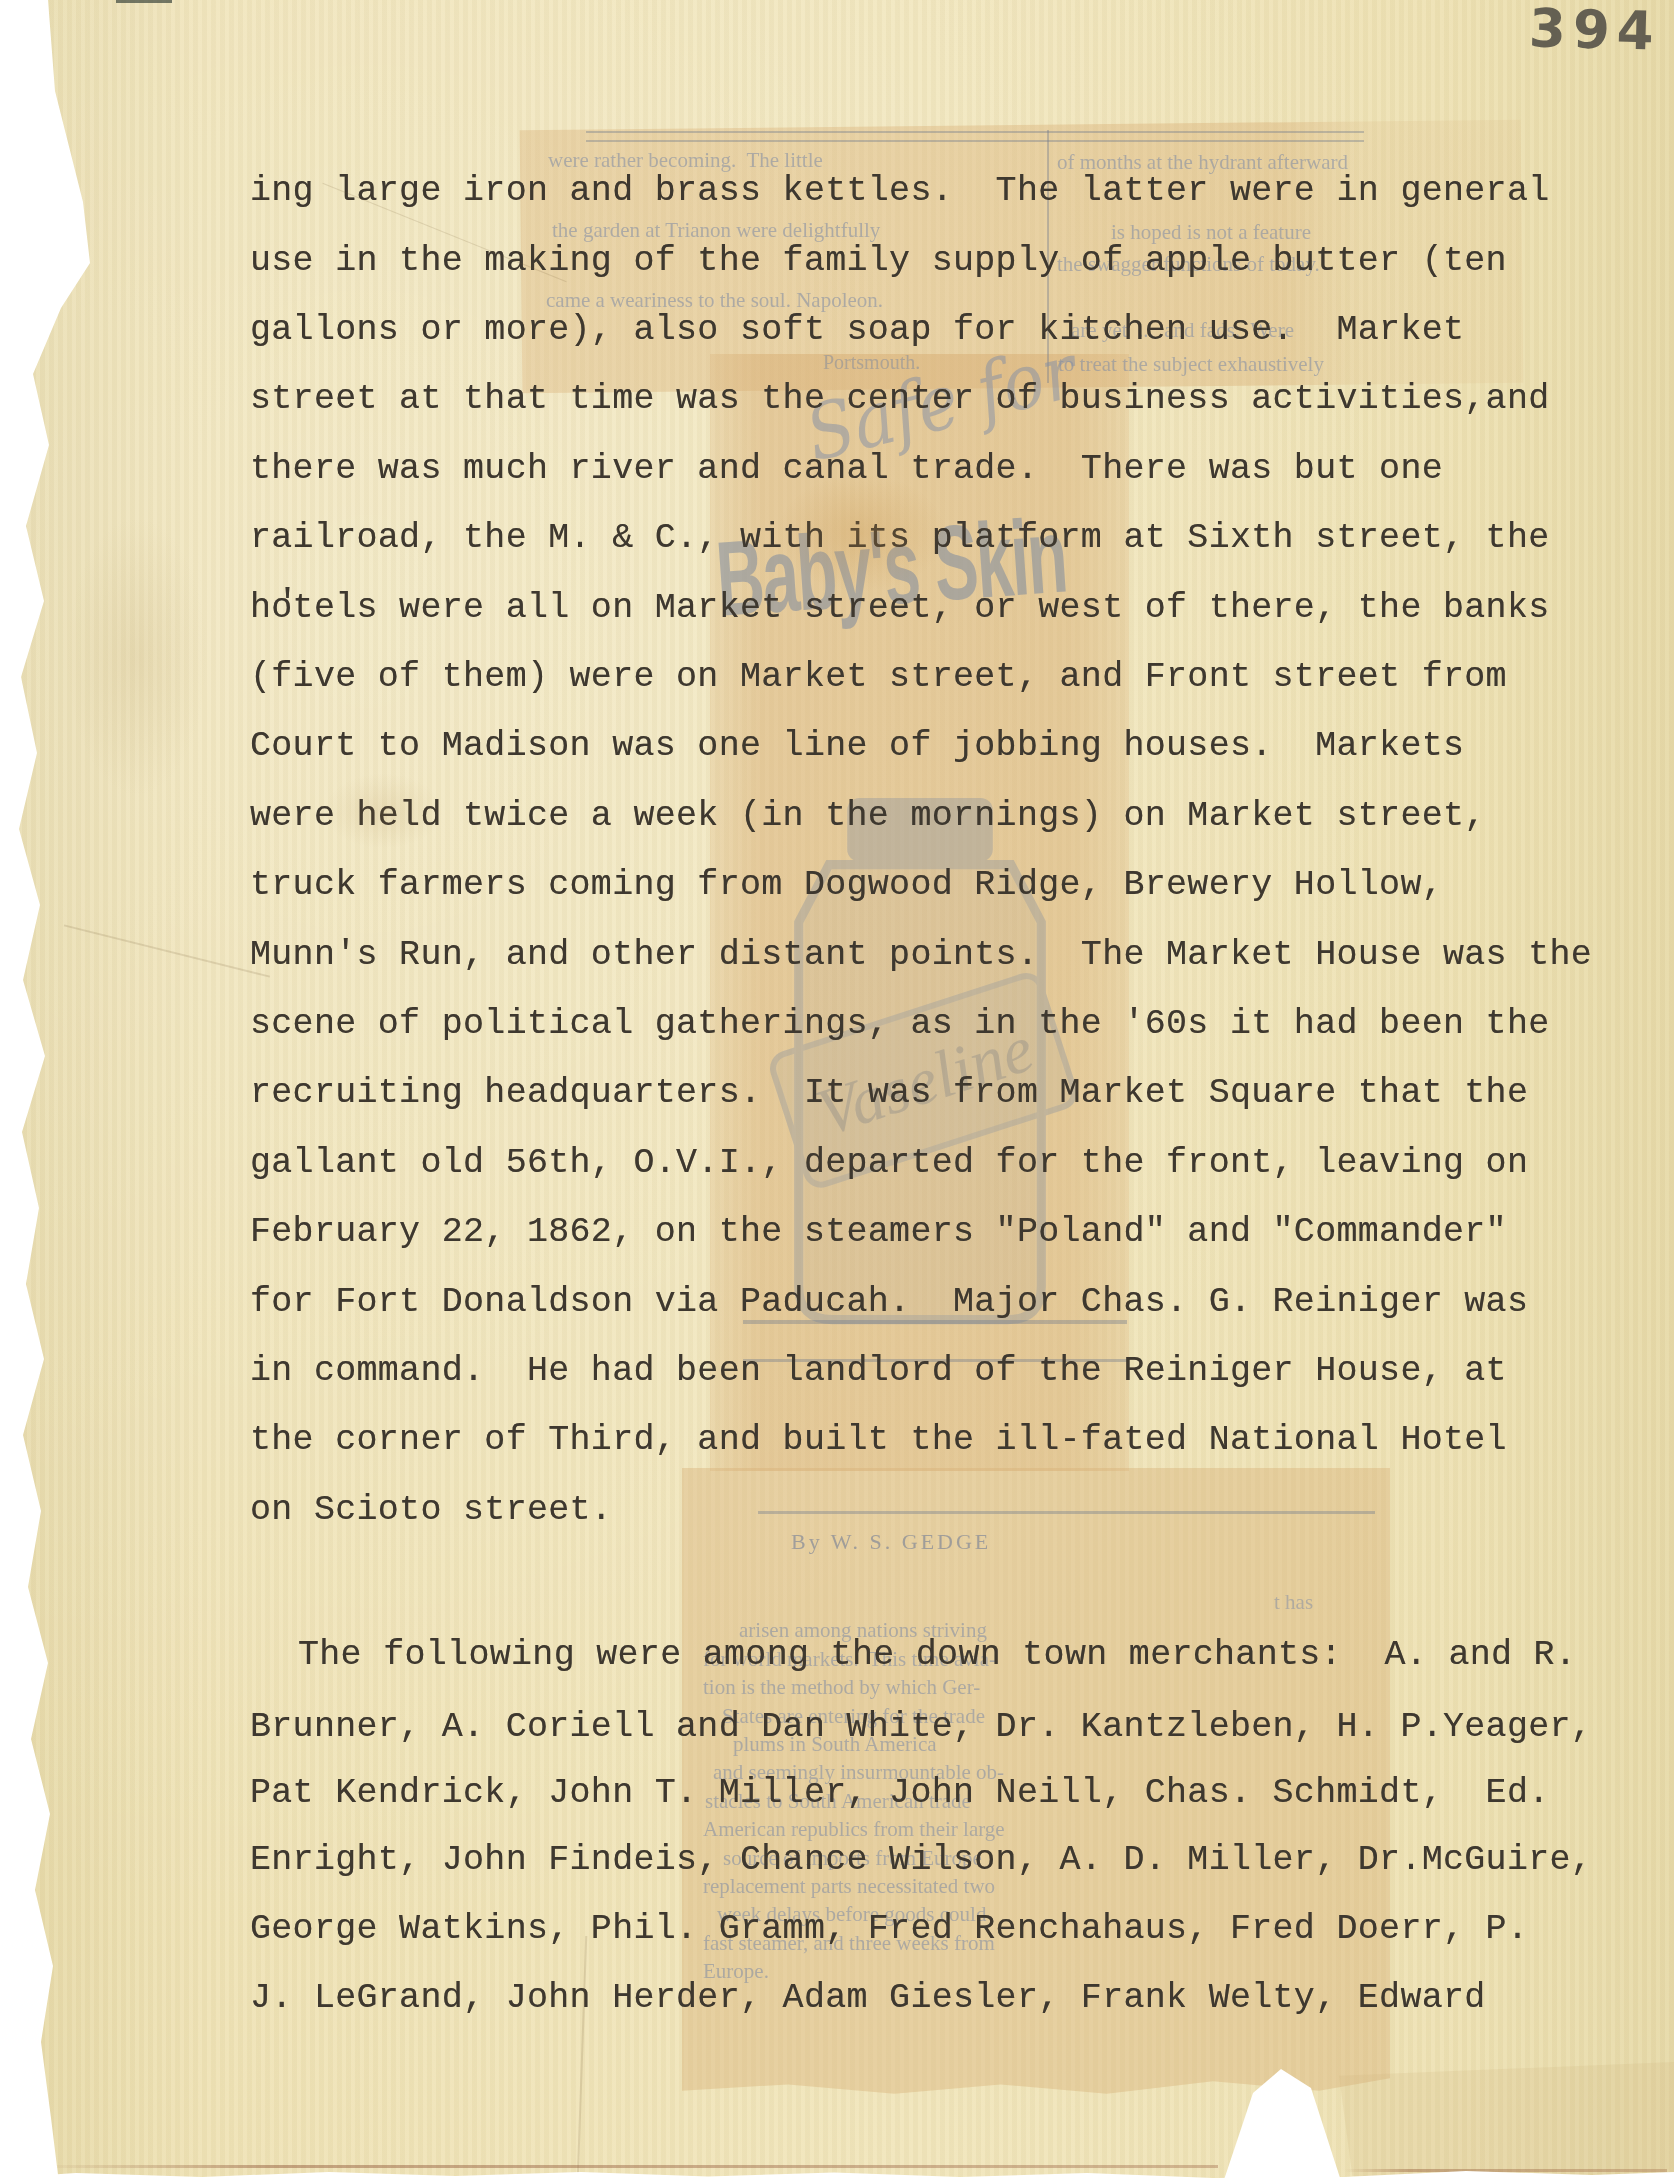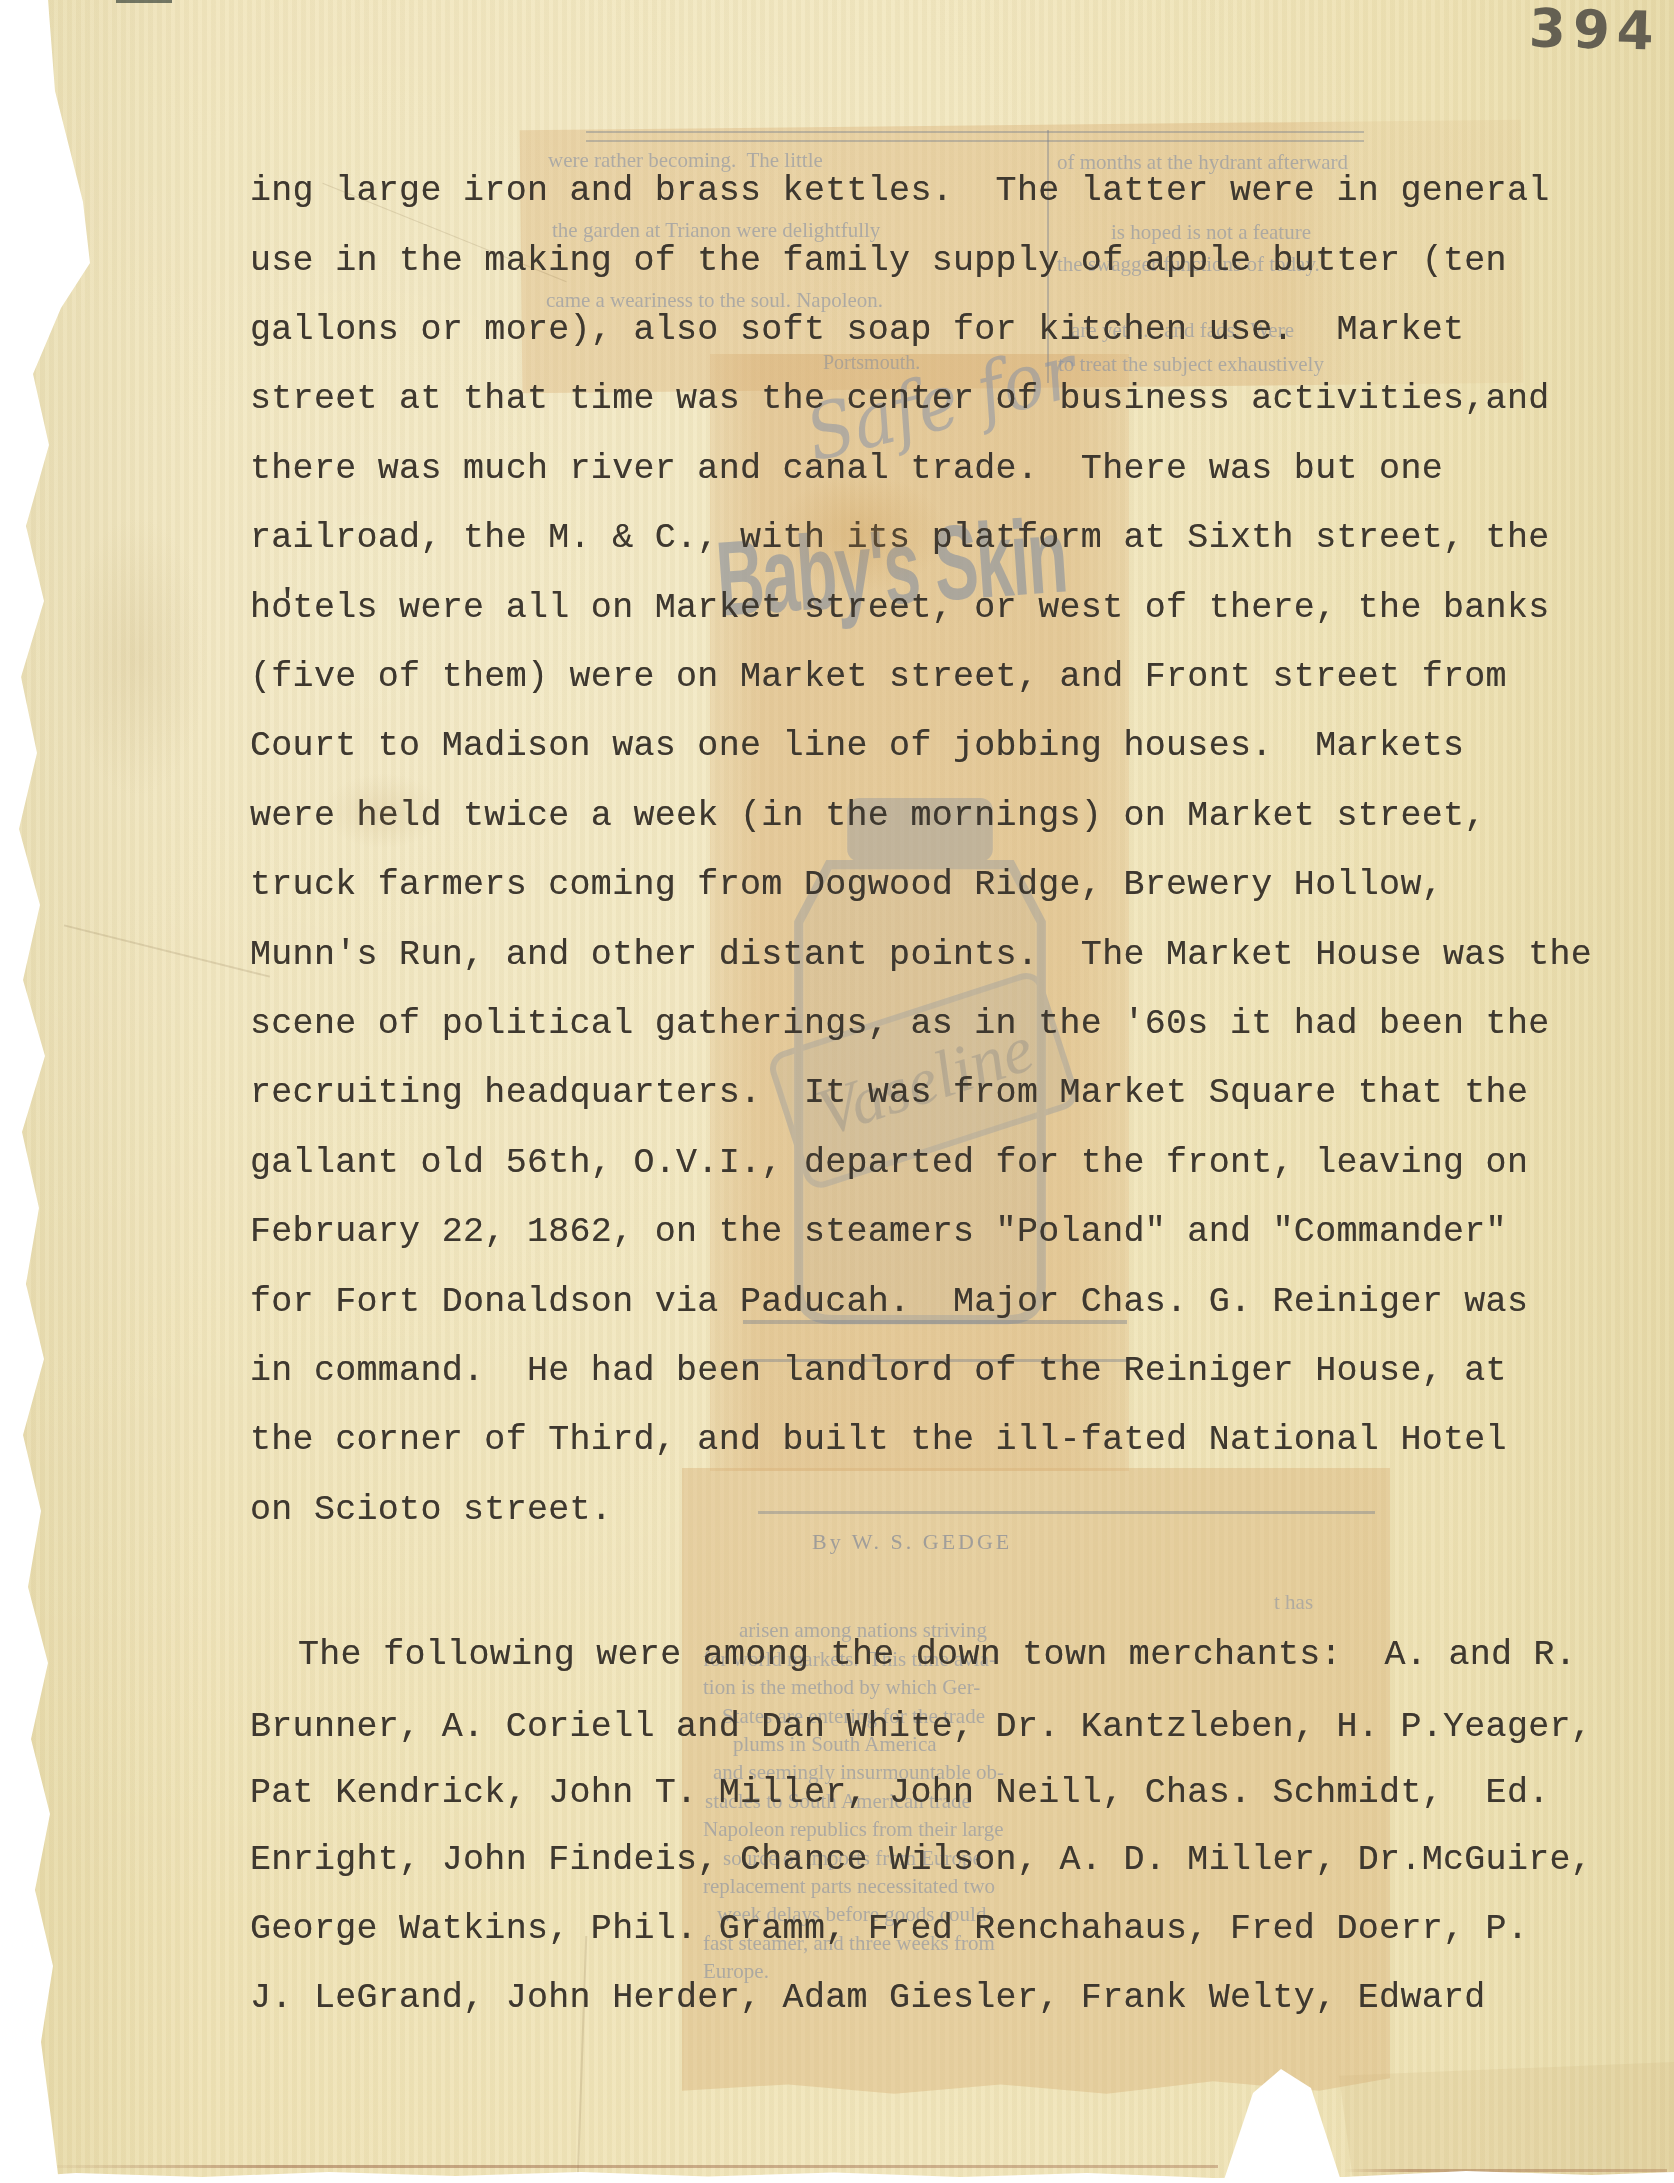--- a/index.html
+++ b/index.html
@@ -35,21 +35,21 @@
   .news{position:absolute;font:21px/1 "Liberation Serif","DejaVu Serif",serif;
         color:#7f8ba4;opacity:.55;white-space:pre;}
   .news-rule{position:absolute;background:rgba(110,120,140,.38);}
   .ad-script{position:absolute;left:799px;top:399px;font:italic 76px/1 "DejaVu Serif",serif;
         color:rgba(130,142,165,.50);transform:rotate(-14deg) scaleX(.9);transform-origin:left top;}
   .ad-headline{position:absolute;left:713px;top:526px;font:bold 106px/1 "Liberation Sans",sans-serif;
         color:rgba(125,138,158,.55);white-space:nowrap;letter-spacing:-3px;
         transform:rotate(-4deg) scaleX(.62);transform-origin:left top;}
   .jar{position:absolute;left:738px;top:753px;width:364px;height:657px;opacity:.32;}
   .byline{position:absolute;left:791px;top:1531px;font:22px/1 "Liberation Serif","DejaVu Serif",serif;
-        color:rgba(118,128,150,.62);letter-spacing:3px;margin-left:21px;}
+        color:rgba(118,128,150,.62);letter-spacing:3px;}
   .dateline{position:absolute;left:823px;top:352px;font:20px/1 "Liberation Serif",serif;
         color:rgba(125,135,156,.5);}
   .frag{position:absolute;font:21px/1 "Liberation Serif",serif;color:#7f8ba4;opacity:.5;}
 
   
   .pagenum{position:absolute;left:1529px;top:2.5px;font:bold 53px/1 "DejaVu Sans",sans-serif;
         color:#4e4b43;letter-spacing:7px;transform:rotate(1.5deg);opacity:.85;}
 
   
   .tear{position:absolute;background:#ffffff;}
@@ -119,21 +119,21 @@
     <div class="byline">By W. S. GEDGE</div>
     <div class="frag" style="left:1274px;top:1592px;">t has</div>
     <div>
         <div class="news" style="left: 739px; top: 1620px;">arisen among nations striving</div>
         <div class="news" style="left: 703px; top: 1649px;">for world markets.  This time avia-</div>
         <div class="news" style="left: 703px; top: 1677px;">tion is the method by which Ger-</div>
         <div class="news" style="left: 722px; top: 1706px;">States are entering for the trade</div>
         <div class="news" style="left: 733px; top: 1734px;">plums in South America</div>
         <div class="news" style="left: 713px; top: 1762px; text-align: center;">and seemingly insurmountable ob-</div>
         <div class="news" style="left: 705px; top: 1791px;">stacles to South American trade</div>
-        <div class="news" style="left: 703px; top: 1819px;">Napoleon republics from their large</div>
+        <div class="news" style="left: 703px; top: 1819px;">American republics from their large</div>
         <div class="news" style="left: 723px; top: 1848px;">source of imports from Europe</div>
         <div class="news" style="left: 703px; top: 1876px;">replacement parts necessitated two</div>
         <div class="news" style="left: 717px; top: 1904px;">week delays before goods could</div>
         <div class="news" style="left: 703px; top: 1933px;">fast steamer, and three weeks from</div>
         <div class="news" style="left: 703px; top: 1961px;">Europe.</div>
       </div>
   </div>
 
   <div class="layer">
     <div>

